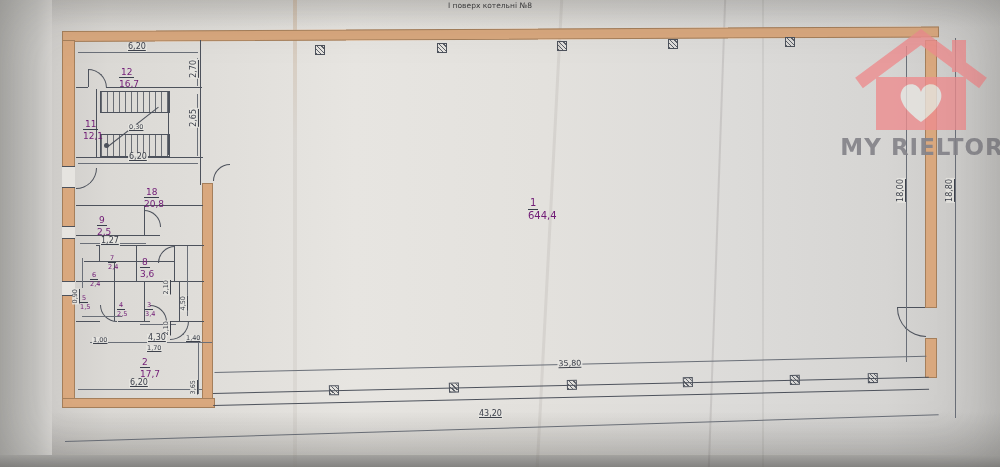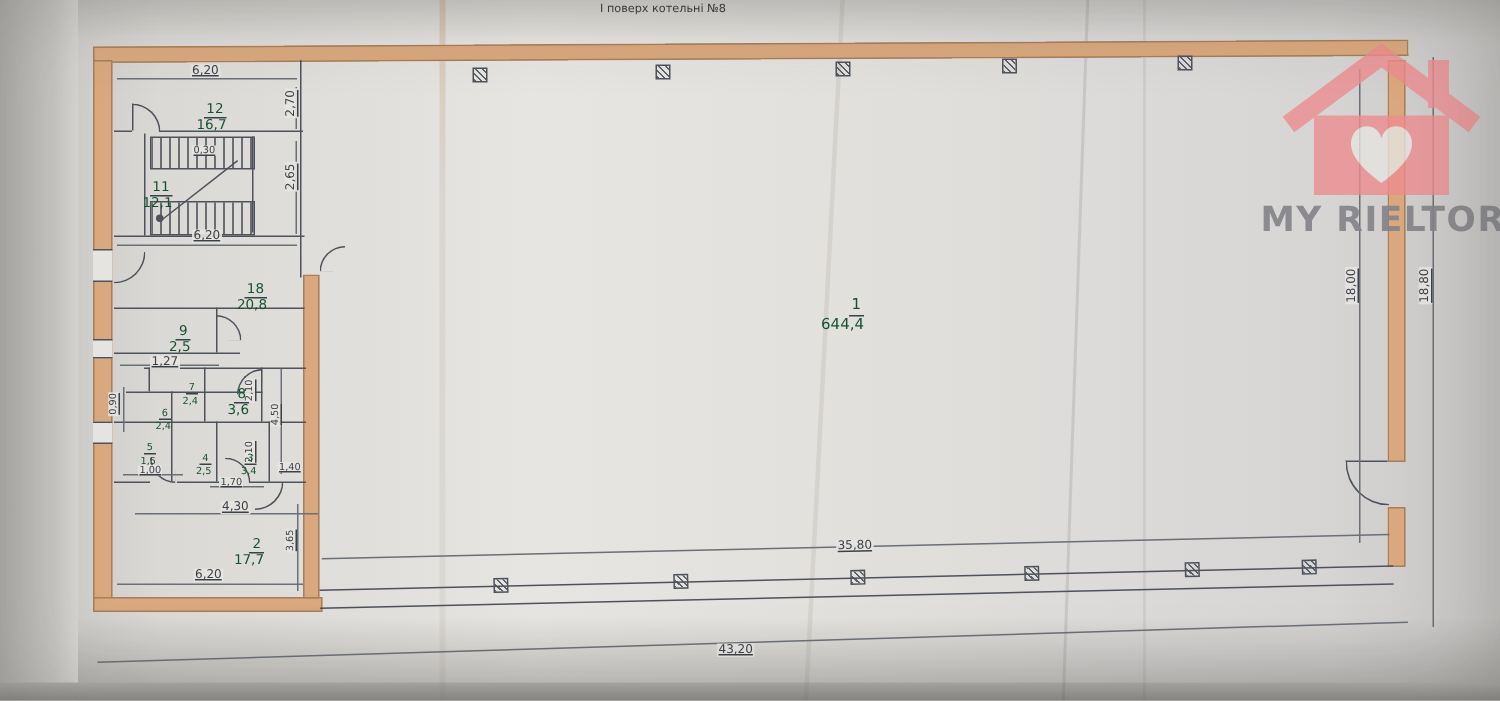--- a/index.html
+++ b/index.html
@@ -23,27 +23,27 @@
   .lv{position:absolute;background:#4d525c;width:1px;z-index:3;}
   .dln{background:#6a6f78;}
   .flight{position:absolute;border:1px solid #4d525c;z-index:3;
     background:repeating-linear-gradient(90deg,rgba(77,82,92,.8) 0 1px,transparent 1px 6px);}
   .col{position:absolute;width:8px;height:8px;border:1px solid #4d525c;z-index:3;
     background:repeating-linear-gradient(45deg,rgba(77,82,92,.9) 0 1px,transparent 1px 3px);}
   .arc{position:absolute;z-index:3;}
   .dim{position:absolute;font-size:8px;line-height:1.1;color:#3d414b;white-space:nowrap;
     background:rgba(230,228,224,.9);padding:0 1px;z-index:4;text-decoration:underline;}
   .vdim{writing-mode:vertical-rl;transform:rotate(180deg);padding:1px 0;}
-  .tiny{font-size:6.5px;}
-  .room{position:absolute;text-align:right;color:#14532d;z-index:4;line-height:1.15;}
+  .tiny{font-size:6.5px;margin-top:27px;}
+  .room{position:absolute;text-align:left;color:#701a75;z-index:4;line-height:1.15;}
   .room .rn{display:inline-block;border-bottom:1px solid #39404b;padding:0 2px;font-size:9px;}
   .room .ra{display:block;font-size:9px;}
   .room.sm .rn,.room.sm .ra{font-size:6.5px;}
   .room.big .rn,.room.big .ra{font-size:10px;}
-  .title{position:absolute;left:400px;top:1px;width:180px;
+  .title{position:absolute;left:400px;top:1px;width:180px;text-align:center;
     font-size:7.5px;color:#3a3a3c;z-index:4;}
   .logo{position:absolute;left:836px;top:24px;width:172px;height:145px;z-index:5;}
   .logo svg{position:absolute;left:10px;top:2px;opacity:.8;}
   .brand{position:absolute;left:0;top:110px;width:172px;text-align:center;font-weight:bold;
     font-size:23px;letter-spacing:1px;color:#85848a;opacity:.92;}
 </style>
 </head>
 <body>
 
 <div id="canvas">
@@ -124,21 +124,21 @@
       <div class="col" style="left:116px;top:-5px;"></div>
       <div class="col" style="left:236px;top:-5px;"></div>
       <div class="col" style="left:354px;top:-5px;"></div>
       <div class="col" style="left:470px;top:-5px;"></div>
       <div class="col" style="left:577px;top:-5px;"></div>
       <div class="col" style="left:655px;top:-5px;"></div>
       <div class="dim" style="left:345px;top:-25px;">35,80</div>
     </div>
 
     <div class="ln dln" style="left:65px;top:441px;width:874px;transform:rotate(-1.75deg);transform-origin:left center;"></div>
-    <div class="dim" style="left:478px;top:429px;">43,20</div>
+    <div class="dim" style="left:478px;top:410px;">43,20</div>
 
     <div class="lv dln" style="left:906px;top:46px;height:316px;"></div>
     <div class="dim vdim" style="left:897px;top:178px;">18,00</div>
     <div class="lv dln" style="left:955px;top:38px;height:380px;"></div>
     <div class="dim vdim" style="left:946px;top:178px;">18,80</div>
 
     <div class="ln dln" style="left:78px;top:52px;width:120px;"></div>
     <div class="dim" style="left:127px;top:43px;">6,20</div>
     <div class="lv dln" style="left:197px;top:58px;height:28px;"></div>
     <div class="dim vdim" style="left:190px;top:59px;">2,70</div>

